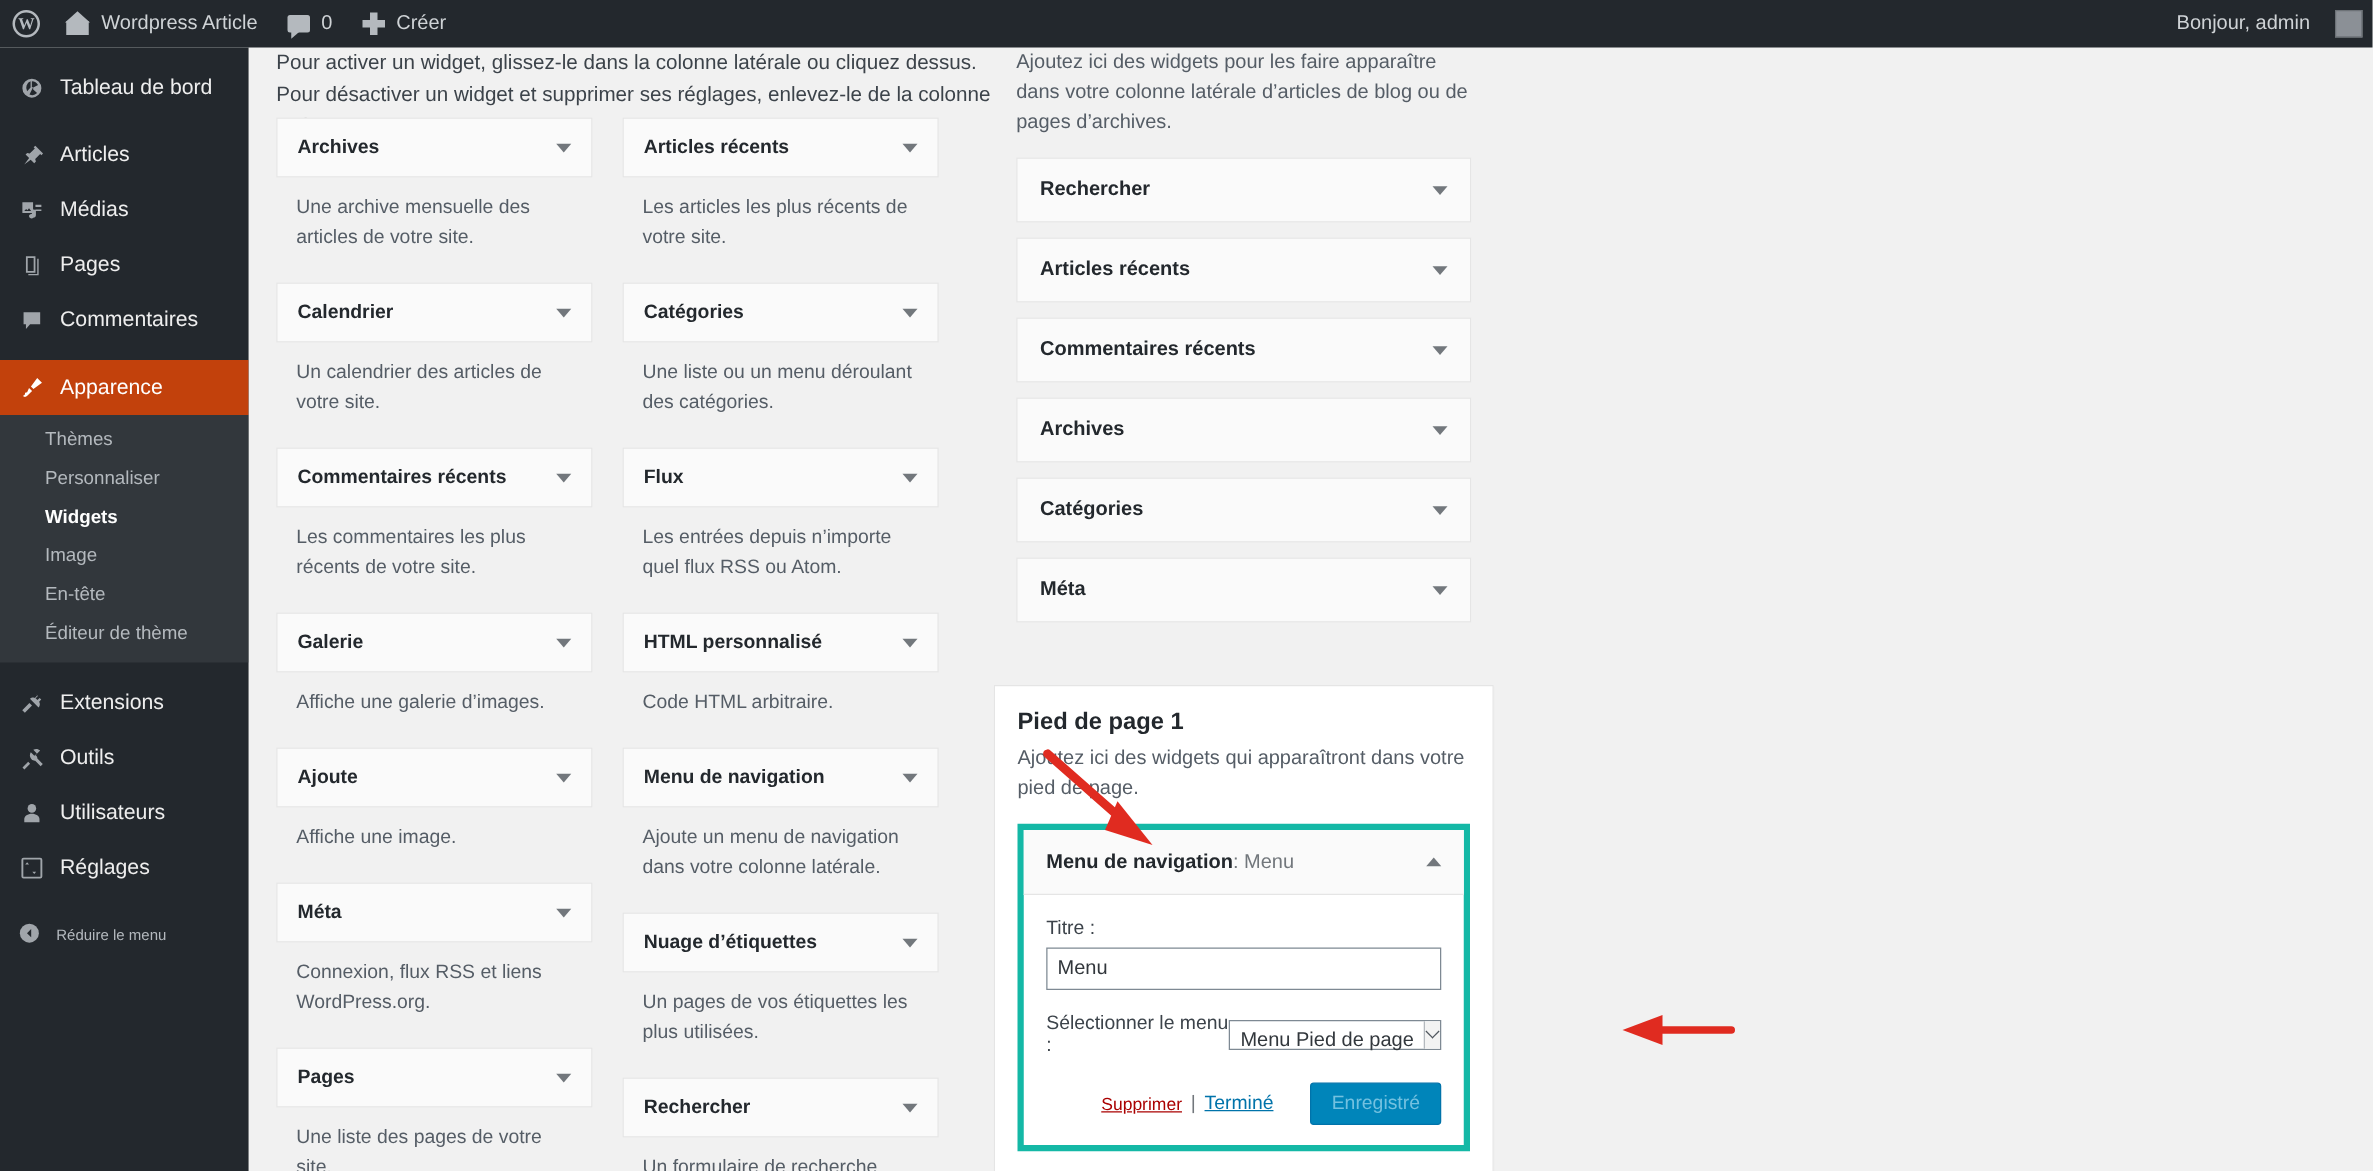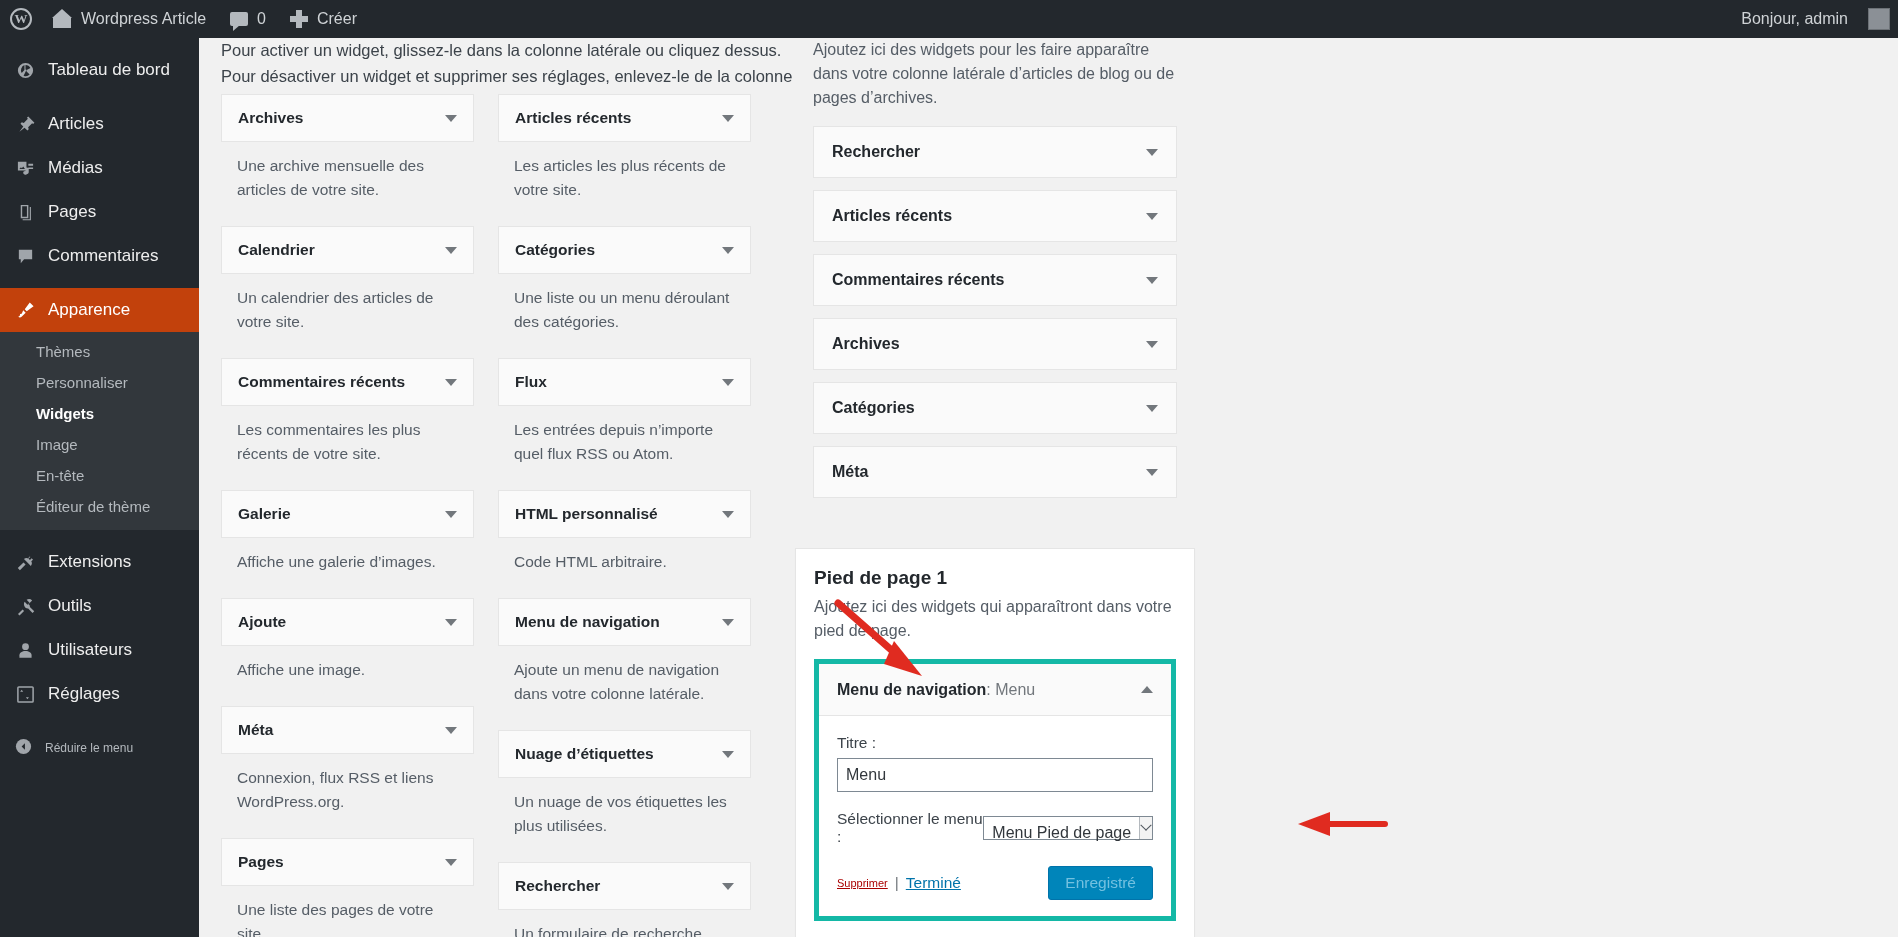--- a/index.html
+++ b/index.html
@@ -225,21 +225,21 @@
     display:flex; align-items:center; justify-content:center;
   }
   .chev {
     width: 8px; height: 8px;
     border-right: 1.6px solid #50575e; border-bottom: 1.6px solid #50575e;
     transform: rotate(45deg) translate(-2px,-2px);
   }
   .actions {
     display:flex; align-items:center; margin-top: 20px;
   }
-  .link-delete { color: #a00; font-size: 11px; text-decoration: underline; cursor:pointer; }
+  .link-delete { color: #a00; font-size: 14px; text-decoration: underline; cursor:pointer;margin-left:44px; }
   .sep-pipe { color: #72777c; margin: 0 7px; font-size: 15.5px; }
   .link-close { color: #0073aa; font-size: 15.5px; text-decoration: underline; cursor:pointer; }
   .btn-saved {
     margin-left: auto;
     background: #0085ba; color: #73c1e0;
     border: 1px solid #0073aa;
     border-radius: 3px;
     padding: 7px 16px; font-size: 15.5px;
     cursor: default;
     font-family: "Liberation Sans", sans-serif;
@@ -494,21 +494,21 @@
             <span class="widget-title">Menu de navigation</span>
             <span class="toggle-arrow"></span>
           </div>
           <div class="widget-desc">Ajoute un menu de navigation dans votre colonne latérale.</div>
         </div>
         <div class="widget-card">
           <div class="widget-top">
             <span class="widget-title">Nuage d’étiquettes</span>
             <span class="toggle-arrow"></span>
           </div>
-          <div class="widget-desc">Un nuage de vos étiquettes les plus utilisées.</div>
+          <div class="widget-desc">Un pages de vos étiquettes les plus utilisées.</div>
         </div>
         <div class="widget-card">
           <div class="widget-top">
             <span class="widget-title">Rechercher</span>
             <span class="toggle-arrow"></span>
           </div>
           <div class="widget-desc">Un formulaire de recherche pour votre site.</div>
         </div>
       </div>
 

